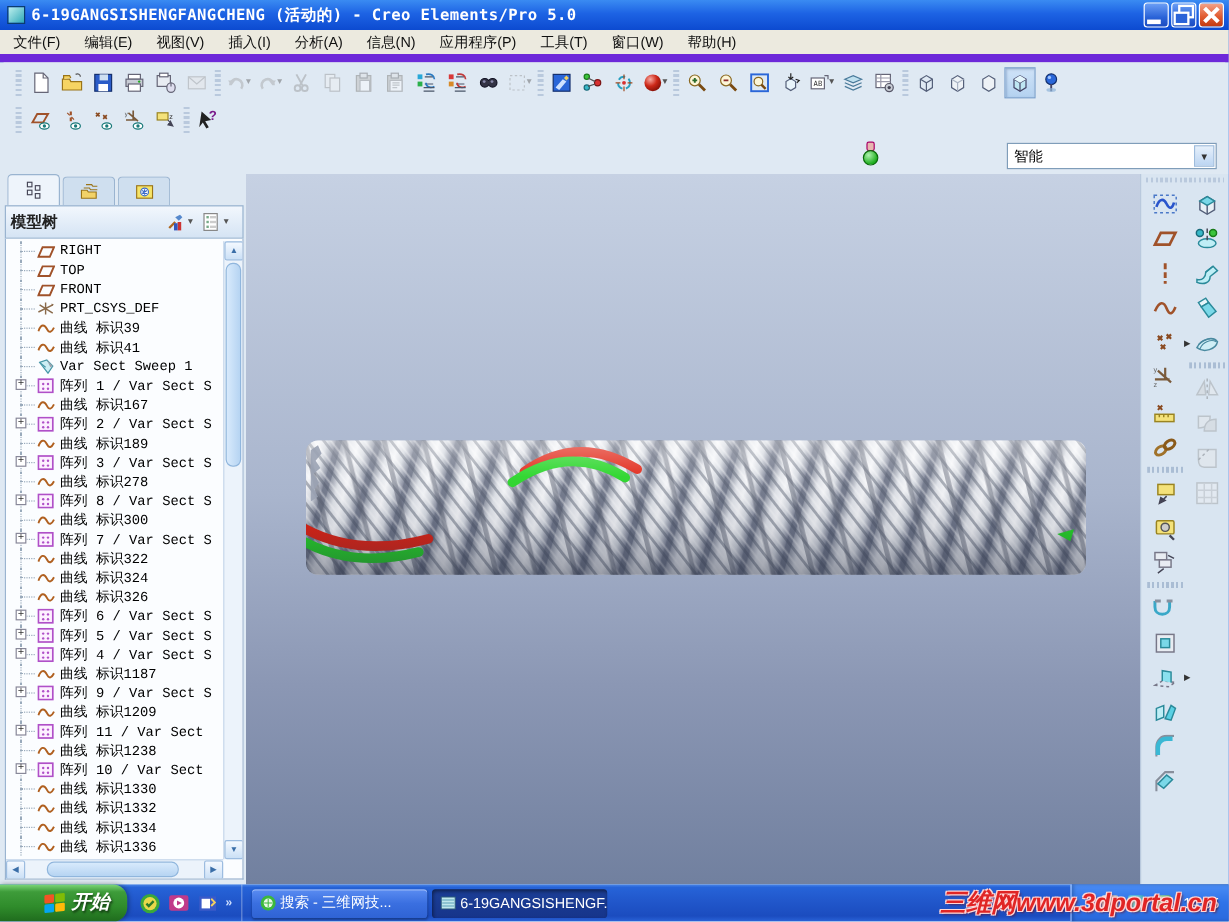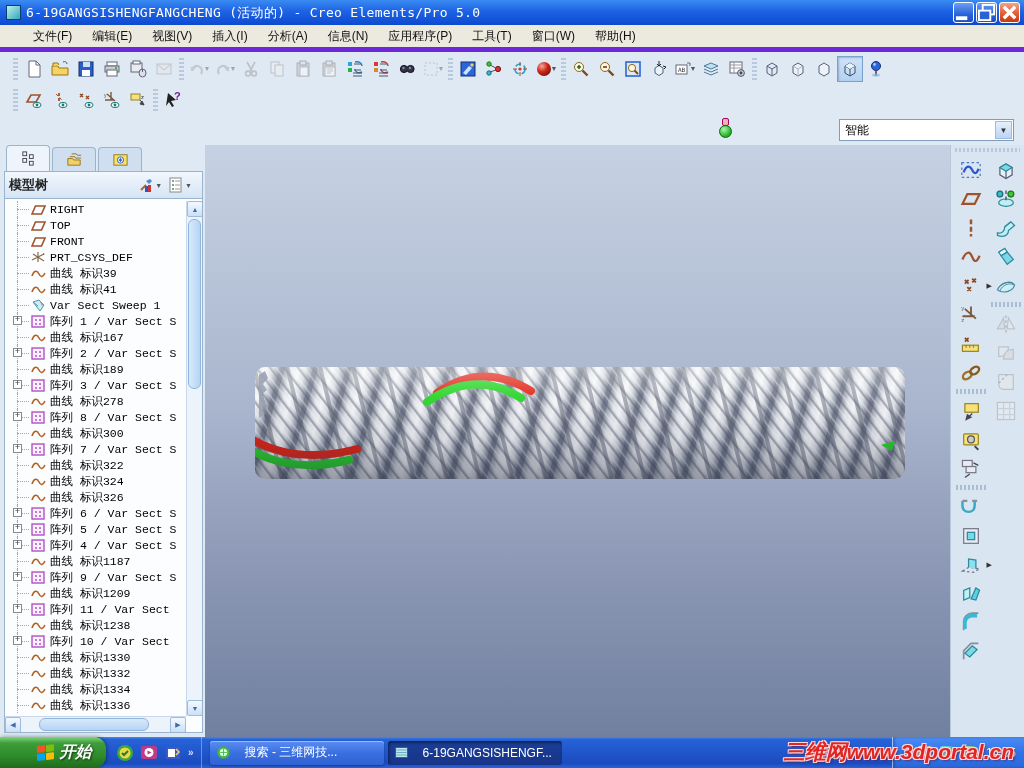--- a/index.html
+++ b/index.html
@@ -6,32 +6,32 @@
   html,body { width:1024px; height:768px; overflow:hidden; font-family:"Liberation Sans", sans-serif; }
   body { position:relative; background:#dfe9f3; }
 
   
   .app { position:absolute; left:0; top:0; right:0; bottom:31px;
          background:#dfe9f3; box-shadow:inset 0 0 0 3px #1254d8; display:flex; flex-direction:column; }
 
   .titlebar { height:25px; background:linear-gradient(180deg,#3a8bf2 0%,#1d63e4 45%,#0c4ad0 100%);
               display:flex; align-items:center; padding:0 4px 0 6px; flex:0 0 auto; }
   .app-icon { width:15px; height:15px; background:linear-gradient(135deg,#bff0ee,#2fa8b8); border:1px solid #0b3c70; margin-right:5px; }
-  .title-text { color:#fff; font-weight:normal; font-size:13px; letter-spacing:.3px;
+  .title-text { color:#fff; font-weight:bold; font-size:13px; letter-spacing:.3px;
                 font-family:"DejaVu Sans Mono","Liberation Mono",monospace; flex:1; white-space:nowrap; overflow:hidden; }
   .winbtns { display:flex; gap:2px; }
   .winbtn { width:21px; height:21px; border-radius:3px; border:1px solid #fff;
             display:flex; align-items:center; justify-content:center;
             color:#fff; font-size:11px; font-weight:bold;
             background:linear-gradient(180deg,#6b9ef5,#2a63d8 60%,#1c4cc0); }
   .winbtn.close { background:linear-gradient(180deg,#f2a38a,#e25e33 55%,#c23a10); }
   .winbtn svg { display:block; }
 
-  .menubar { height:27px; background:#eceadf; border-bottom:5px solid #6d28d9;
-             display:flex; align-items:center; padding-left:24px; gap:2px; flex:0 0 auto; }
+  .menubar { height:27px; background:#eceadf; border-bottom:7px solid #6d28d9;
+             display:flex; align-items:center; padding-left:2px; gap:2px; flex:0 0 auto; }
   .menu-item { font-size:12px; color:#111; padding:4px 9px; white-space:nowrap; }
 
   
   .tbrow { background:#dfe9f3; display:flex; align-items:center; flex:0 0 auto; }
   .tbrow1 { height:33px; padding-left:10px; }
   .tbrow2 { height:30px; padding-left:10px; }
   .tbrow3 { height:30px; position:relative; }
   .tb-grip { width:5px; height:22px; margin:0 3px;
              background:repeating-linear-gradient(180deg,#b9c9dd 0 2px,transparent 2px 4px); }
   .tb-sep { width:5px; height:22px; margin:0 2px;
@@ -124,21 +124,21 @@
   .start-flag { width:18px; height:16px; display:grid; grid-template-columns:8px 8px; grid-template-rows:7px 7px; gap:1px; transform:skewY(-6deg); }
   .start-flag i { border-radius:1px; }
   .start-flag i:nth-child(1){background:#f35325}.start-flag i:nth-child(2){background:#81bc06}
   .start-flag i:nth-child(3){background:#05a6f0}.start-flag i:nth-child(4){background:#ffba08}
   .start-text { color:#fff; font-size:16px; font-weight:bold; font-style:italic; text-shadow:1px 1px 2px rgba(0,0,0,.6); }
   .quick { display:flex; align-items:center; gap:6px; padding:0 8px 0 2px; border-right:1px solid rgba(255,255,255,.35); }
   .ql { width:18px; height:18px; border-radius:3px; }
   .ql svg { width:18px; height:18px; display:block; }
   .chev { color:#cfe0ff; font-size:10px; font-weight:bold; letter-spacing:-1px; }
   .tasks { display:flex; align-items:center; gap:4px; padding-left:8px; flex:1; min-width:0; }
-  .task { width:174px; height:24px; border-radius:3px; display:flex; align-items:center; gap:14px; padding:0 6px;
+  .task { width:146px; height:24px; border-radius:3px; display:flex; align-items:center; gap:3px; padding:0 6px;
           background:linear-gradient(180deg,#5b8df2,#3a6fe0 50%,#2f63d4); box-shadow:inset 0 1px 0 rgba(255,255,255,.4), 0 1px 2px rgba(0,0,0,.3);
           color:#fff; font-size:12px; white-space:nowrap; overflow:hidden; }
   .task.active { background:linear-gradient(180deg,#1c3f97,#16348a); box-shadow:inset 1px 2px 3px rgba(0,0,0,.45); }
   .task .ticon { width:15px; height:15px; flex:0 0 auto; }
   .task .ticon svg { width:15px; height:15px; display:block; }
   .tray { width:132px; flex:0 0 auto; display:flex; align-items:center; justify-content:flex-end; gap:8px; padding:0 8px 0 10px;
           background:linear-gradient(180deg,#4b8df5 0%,#2f73e8 50%,#2a69dd 100%); border-left:1px solid rgba(255,255,255,.5);
           box-shadow:inset 2px 0 3px rgba(0,0,0,.2); }
   .tray-ico { width:14px; height:14px; border-radius:2px; }
   .clock { color:#fff; font-size:12px; margin-left:2px; text-shadow:0 1px 1px rgba(0,0,0,.4); }

